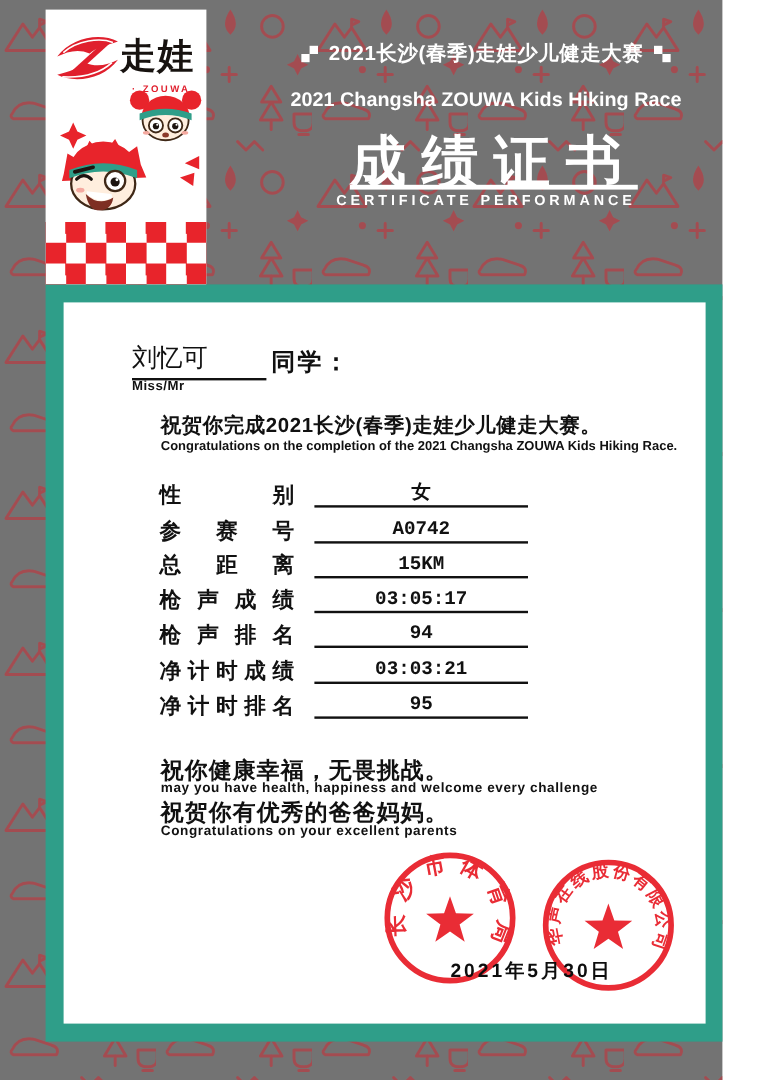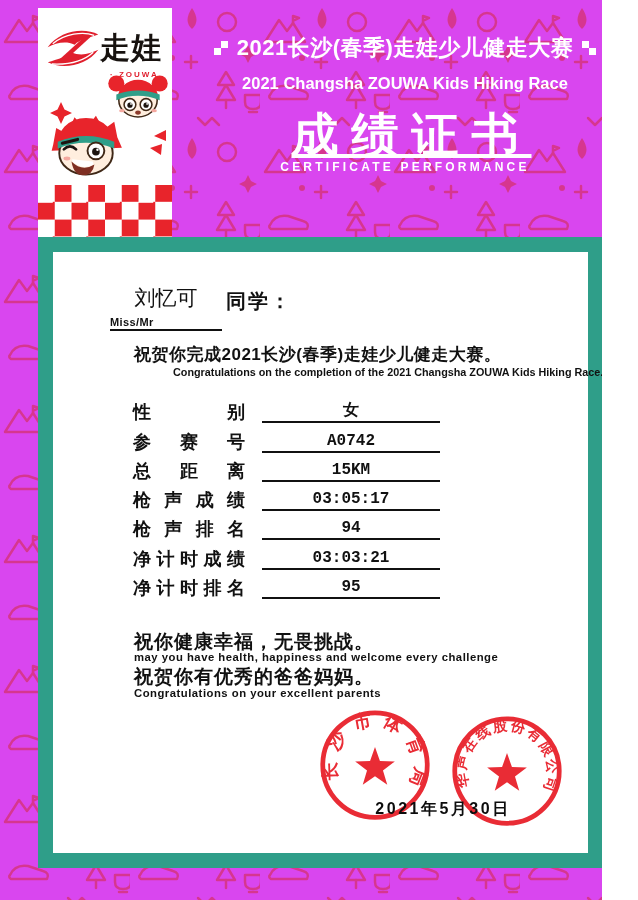--- a/index.html
+++ b/index.html
@@ -1,46 +1,46 @@
 <!DOCTYPE html>
 <html><head>
 <meta charset="utf-8">
 <style>
   html,body{margin:0;padding:0;}
   body{font-family:"Liberation Sans",sans-serif;}
-  .page{position:relative;width:602px;height:900px;overflow:hidden;background:#d946ef;}
+  .page{position:relative;width:602px;height:900px;overflow:hidden;background:#737373;}
   .bg-pattern{position:absolute;left:0;top:0;z-index:0;}
 
   
   .logo-box{position:absolute;left:38px;top:8px;width:134px;height:177px;background:#ffffff;z-index:2;}
   .checker{position:absolute;left:38px;top:185px;width:134px;height:52px;z-index:2;
     background:repeating-conic-gradient(#e8242b 0% 25%, #ffffff 0% 50%);
     background-size:33.5px 34.6px;}
   .brand-row{position:absolute;left:8px;top:14px;width:120px;height:52px;display:flex;align-items:center;}
   .brand-cn{font-size:30px;font-weight:700;color:#17120f;letter-spacing:1px;line-height:1;}
   .brand-en{position:absolute;left:64px;top:48px;font-size:8px;font-weight:700;color:#e01f2d;letter-spacing:2px;}
   .header-right{position:absolute;left:172px;top:0;width:466px;z-index:2;color:#fff;text-align:center;}
   .title-row{position:absolute;left:0;top:33px;width:100%;display:flex;align-items:center;justify-content:center;gap:9px;}
-  .title-cn{font-size:22px;font-weight:700;letter-spacing:0.5px;white-space:nowrap;}
+  .title-cn{font-size:17px;font-weight:700;letter-spacing:0.5px;white-space:nowrap;}
   .title-en{position:absolute;left:0;top:74px;width:100%;font-size:16.5px;font-weight:700;}
   .cert-cn{position:absolute;left:0;top:104px;width:100%;font-size:47px;font-weight:700;letter-spacing:13px;text-indent:13px;text-decoration:underline;}
   .cert-en{position:absolute;left:0;top:160px;width:100%;font-size:12px;font-weight:700;letter-spacing:3.2px;}
 
   
   .frame{position:absolute;left:38px;top:237px;width:565px;height:631px;background:#2f9e89;z-index:1;}
   .paper{position:absolute;left:15px;top:15px;right:15px;bottom:15px;background:#ffffff;}
 
   
   .content{position:absolute;left:0;top:0;width:638px;height:900px;z-index:3;color:#111;}
-  .name-line{position:absolute;left:110px;top:284px;width:112px;border-bottom:2px solid #111;text-align:center;
-    font-family:"DejaVu Serif",serif;font-size:21px;padding-bottom:17px;}
+  .name-line{position:absolute;left:110px;top:284px;width:112px;border-bottom:2px solid #111;
+    font-family:"DejaVu Serif",serif;font-size:21px;padding-bottom:3px;}
   .salutation{position:absolute;left:226px;top:288px;font-size:20px;font-weight:700;letter-spacing:2px;}
   .name-hint{position:absolute;left:110px;top:316px;font-size:11px;font-weight:700;letter-spacing:0.4px;}
   .congrats-cn{position:absolute;left:134px;top:343px;font-size:17px;font-weight:700;letter-spacing:0.5px;}
-  .congrats-en{position:absolute;left:134px;top:366px;font-size:10.8px;font-weight:700;margin-left:39px;}
+  .congrats-en{position:absolute;left:134px;top:366px;font-size:10.8px;font-weight:700;}
 
   .table{position:absolute;left:133px;top:394px;}
   .frow{display:flex;align-items:flex-end;height:29.3px;}
   .flabel{width:112px;font-size:18px;font-weight:700;display:flex;justify-content:space-between;margin-bottom:2px;line-height:1;}
   .fcell{width:178px;margin-left:17px;border-bottom:2px solid #111;text-align:center;
     font-family:"Liberation Mono",monospace;font-weight:700;font-size:16px;line-height:20px;}
 
   .bless1-cn{position:absolute;left:134px;top:629px;font-size:19px;font-weight:700;letter-spacing:1px;}
   .bless1-en{position:absolute;left:134px;top:651px;font-size:11.3px;font-weight:700;letter-spacing:0.5px;}
   .bless2-cn{position:absolute;left:134px;top:664px;font-size:19px;font-weight:700;letter-spacing:1px;}

